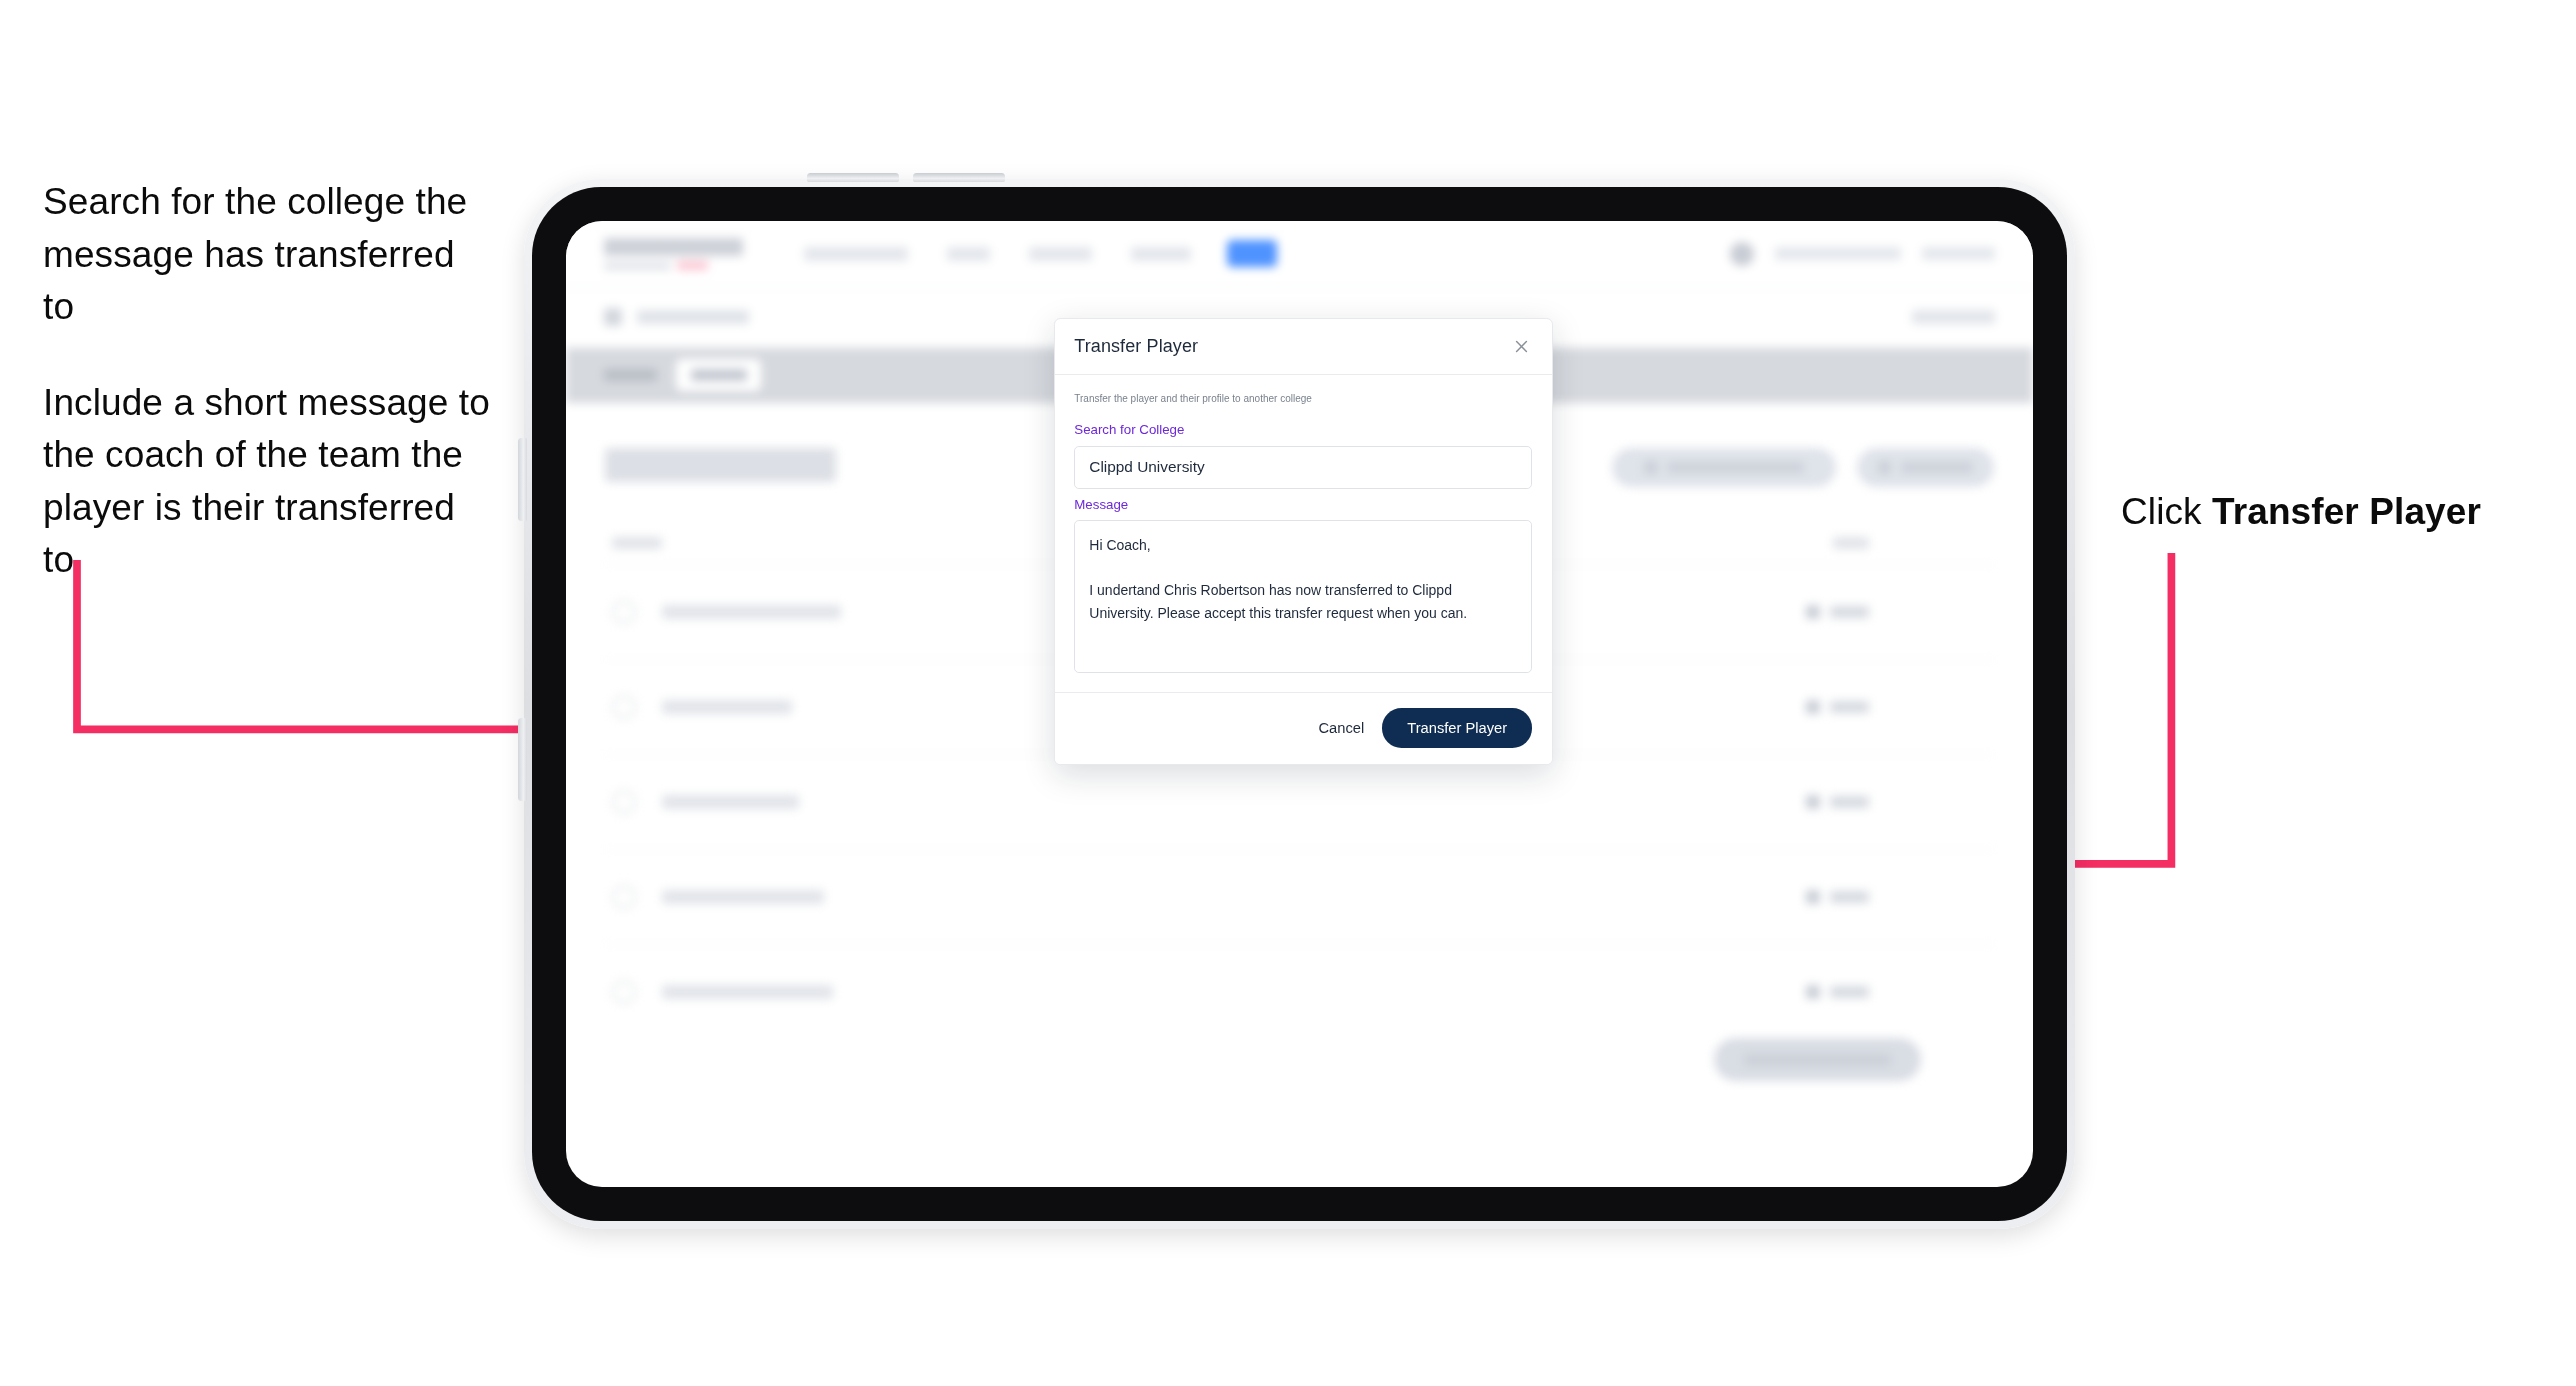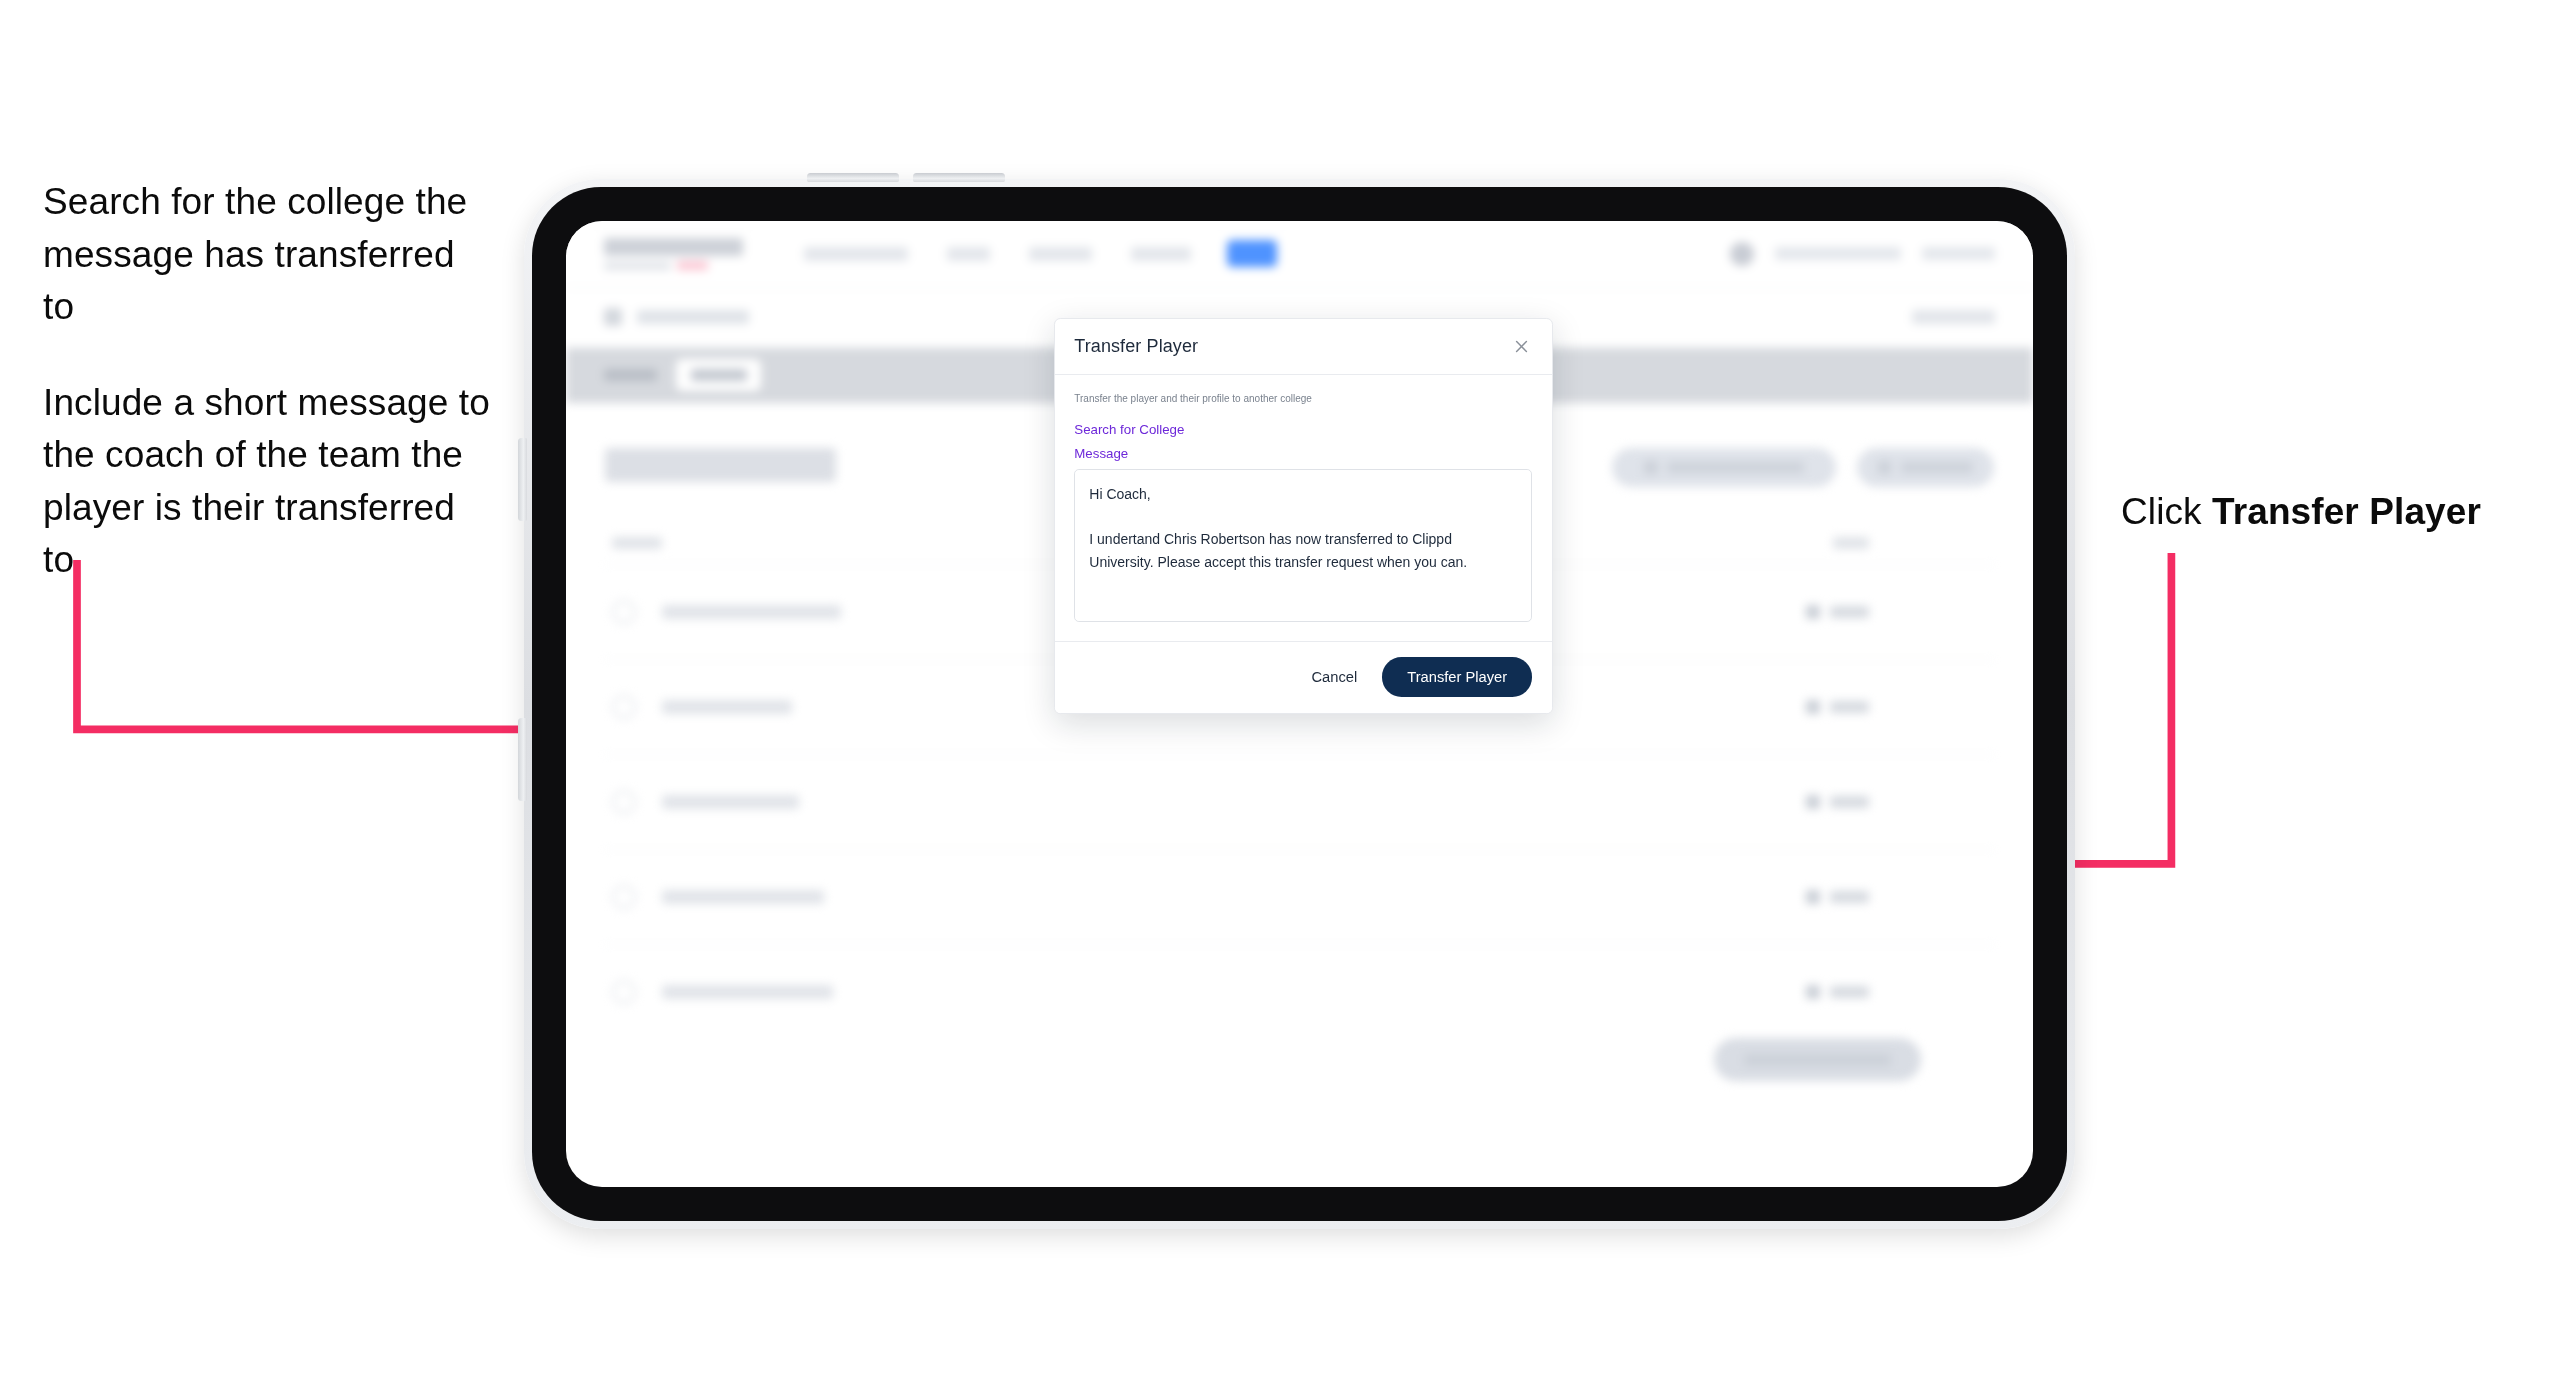--- a/index.html
+++ b/index.html
@@ -134,21 +134,21 @@
     font-family:"Liberation Sans",sans-serif;background:#fff;outline:none;
   }
   #message-group{margin-top:8px;}
   #message-box{
     width:100%;box-sizing:border-box;height:153px;border:0.7px solid #dfe2e7;
     border-radius:4.9px;padding:12.6px 14px;font-size:14px;color:#1e2a3b;line-height:1.62;
     font-family:"Liberation Sans",sans-serif;background:#fff;resize:none;outline:none;
     overflow:hidden;
   }
   #modal-footer{
-    display:flex;align-items:center;justify-content:flex-end;gap:7px;
+    display:flex;align-items:center;justify-content:flex-end;
     padding:15.4px 19.6px;border-top:0.7px solid #e9ebef;background:#fff;
   }
   #cancel-btn{
     font-size:14.7px;color:#1e2a3b;background:transparent;border:none;
     padding:9.8px 18px;cursor:pointer;font-family:"Liberation Sans",sans-serif;
   }
   #transfer-btn{
     font-size:14.7px;color:#ffffff;background:#0f2d52;border:none;
     padding:12px 25px;border-radius:19.6px;cursor:pointer;
     font-family:"Liberation Sans",sans-serif;
@@ -301,20 +301,21 @@
                 <path d="M8 8 L22 22 M22 8 L8 22" stroke="#8a9099" stroke-width="2.1" stroke-linecap="round" fill="none"></path>
               </svg>
             </div>
           </div>
 
           <div id="modal-body">
             <div id="modal-subtitle">Transfer the player and their profile to another college</div>
 
             <div>
               <div class="field-label">Search for College</div>
+              <input id="college-input" type="text" value="Clippd University" style="">
             </div>
 
             <div id="message-group">
               <div class="field-label">Message</div>
               <textarea id="message-box" style="">Hi Coach,
 
 I undertand Chris Robertson has now transferred to Clippd University. Please accept this transfer request when you can.</textarea>
             </div>
           </div>
 

